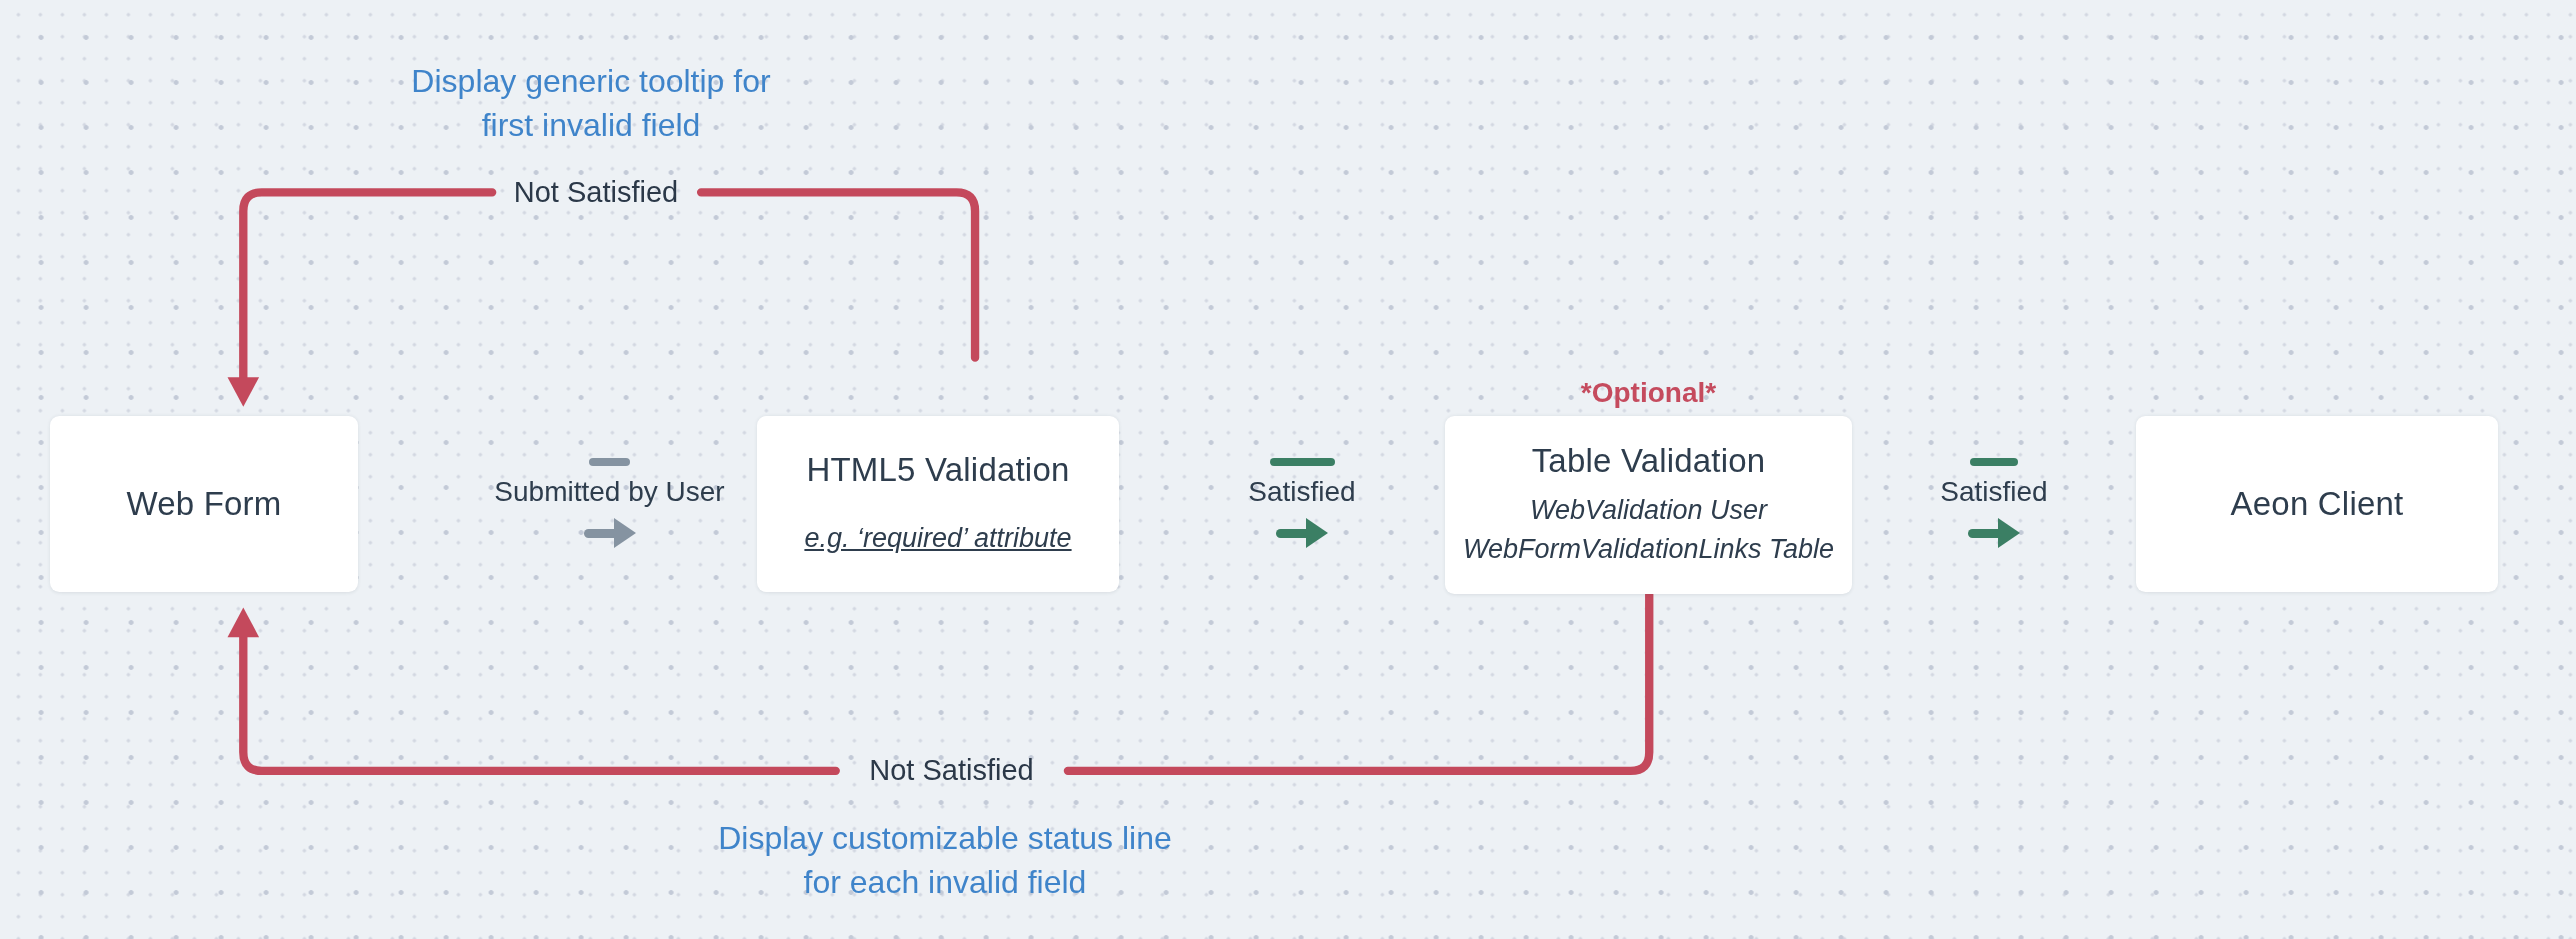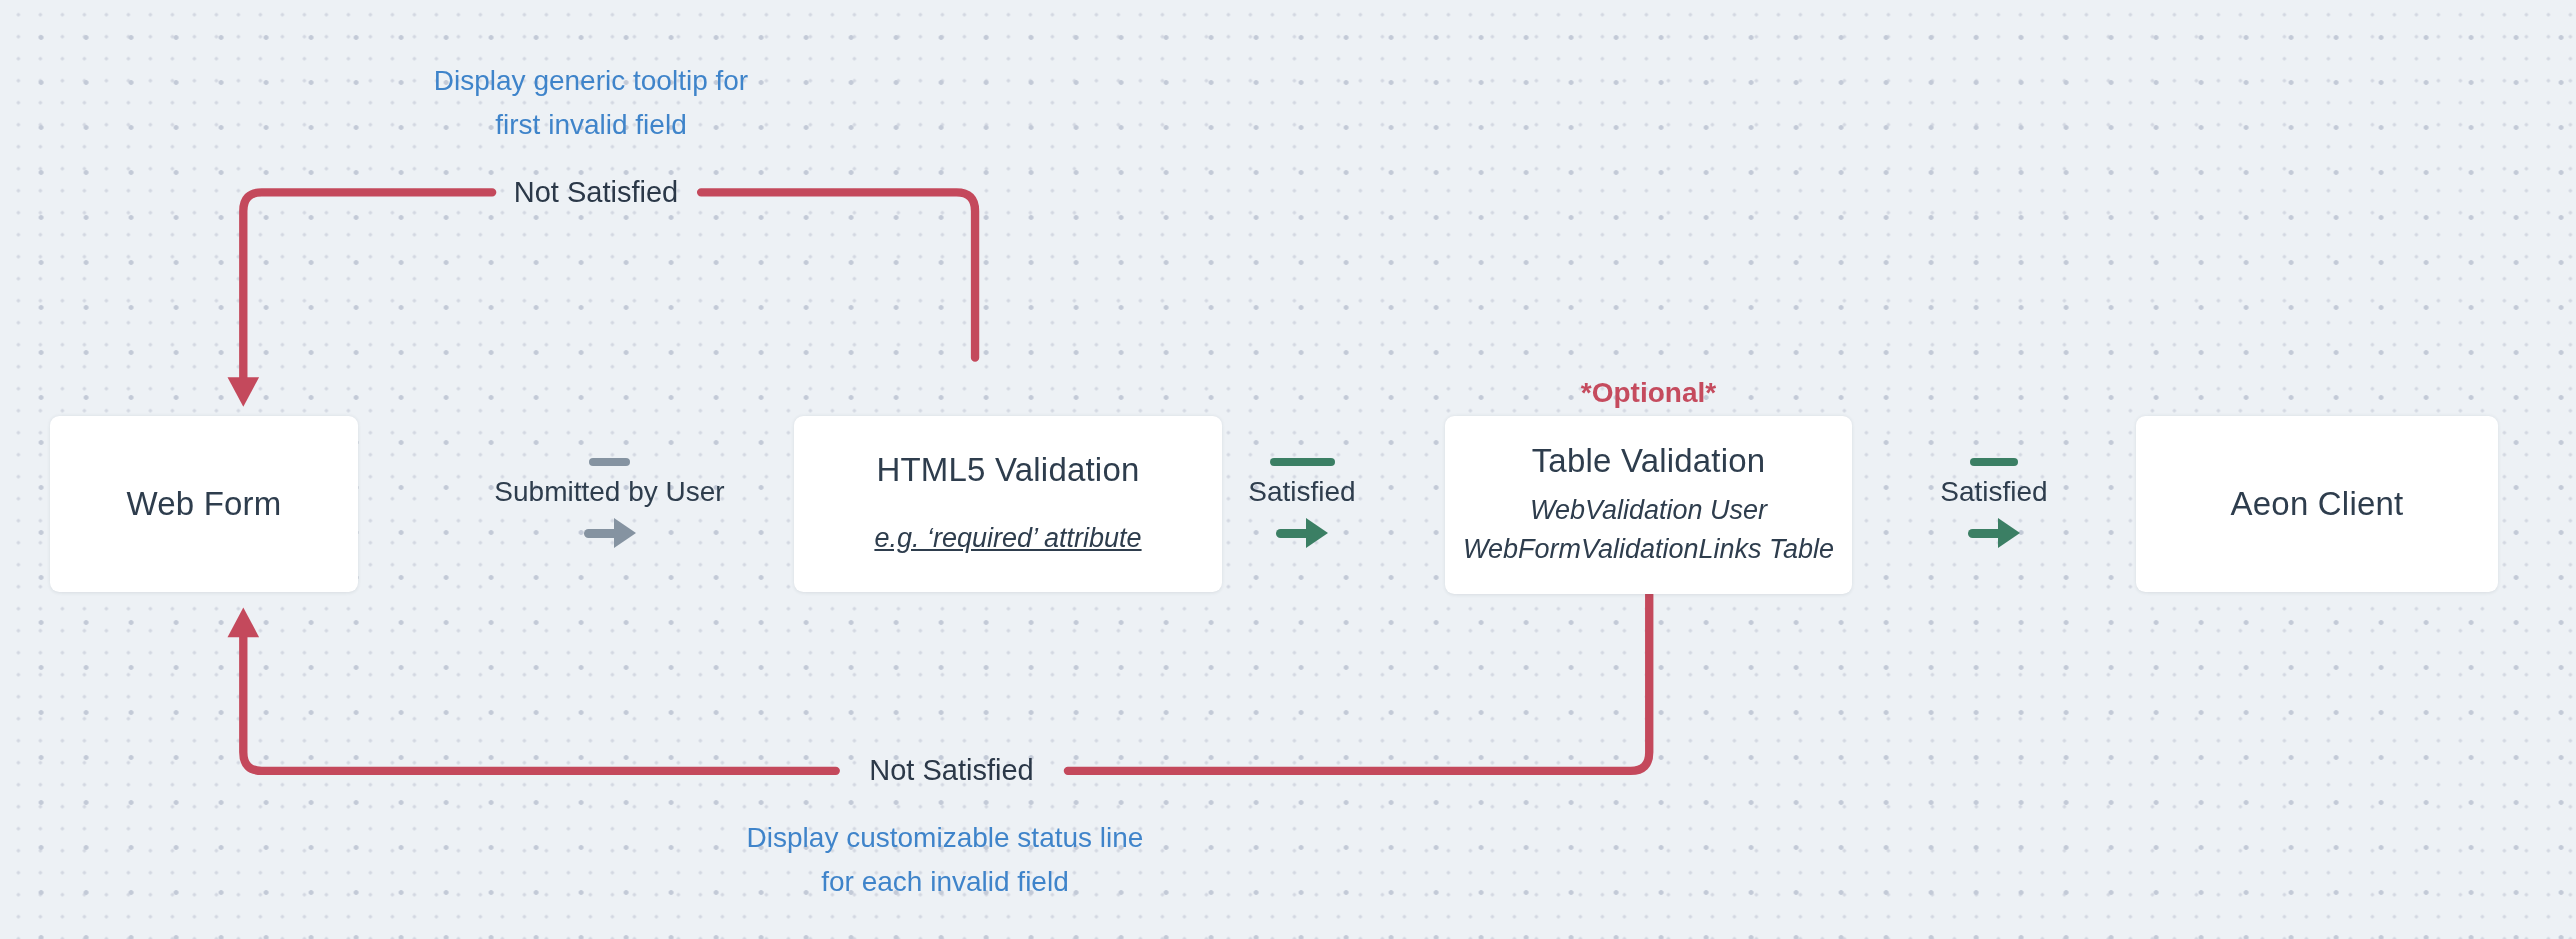--- a/index.html
+++ b/index.html
@@ -21,21 +21,21 @@
   .box{
     position:absolute;top:416px;height:176px;
     background:#ffffff;border-radius:9.3px;
     box-shadow:0 0.9px 3.7px rgba(40,55,70,.10);
     display:flex;flex-direction:column;align-items:center;justify-content:center;
     color:var(--ink,#2e3d4d);
   }
   .box .title{font-size:33px;font-weight:500;letter-spacing:0.2px;white-space:nowrap;}
   .box .sub{font-size:27px;font-style:italic;line-height:39px;white-space:nowrap;}
   #box-webform{left:50px;width:308px;}
-  #box-html5{left:794px;width:428px;}
+  #box-html5{left:757px;width:362px;}
   #box-html5 .sub{margin-top:30px;text-decoration:underline;}
   #box-server{left:1445px;width:407px;height:178px;}
   #box-server .sub{margin-top:11px;}
   #box-aeon{left:2136px;width:362px;}
 
   .connector{
     position:absolute;top:475px;height:56px;
     display:flex;align-items:center;justify-content:center;gap:10.2px;flex-direction:column;
   }
   .connector .dash{height:8.4px;border-radius:4.6px;background:currentColor;flex:0 0 auto;}
@@ -59,21 +59,21 @@
 
   .badge{
     position:absolute;top:374px;height:37px;line-height:37px;
     width:279px;text-align:center;font-size:28px;font-weight:600;white-space:nowrap;
   }
   #badge-optional{left:839px;color:var(--orange,#d9854e);}
   #badge-required{left:1509px;color:var(--red-label,#c54b5e);}
 
   .annotation{
     position:absolute;width:464px;text-align:center;
-    color:var(--blue,#3f84ca);font-size:28px;font-weight:500;line-height:44px;
+    color:var(--blue,#3f84ca);font-size:32px;font-weight:500;line-height:44px;
   }
   #annotation-tooltip{left:359px;top:59px;}
   #annotation-status{left:713px;top:816px;}
 </style>
 </head>
 <body>
 
 <div class="canvas" style="--bg: #edf1f5; --dot-big: #c3cad7; --dot-small: #d2d7e1; --ink: #2e3d4d; --red: #c4495c; --red-label: #c54b5e; --orange: #d9854e; --blue: #3f84ca; --green: #3b7f64; --gray: #8593a1;">
 
   <svg class="wires" width="2576" height="940" viewBox="0 0 2774 1012">

